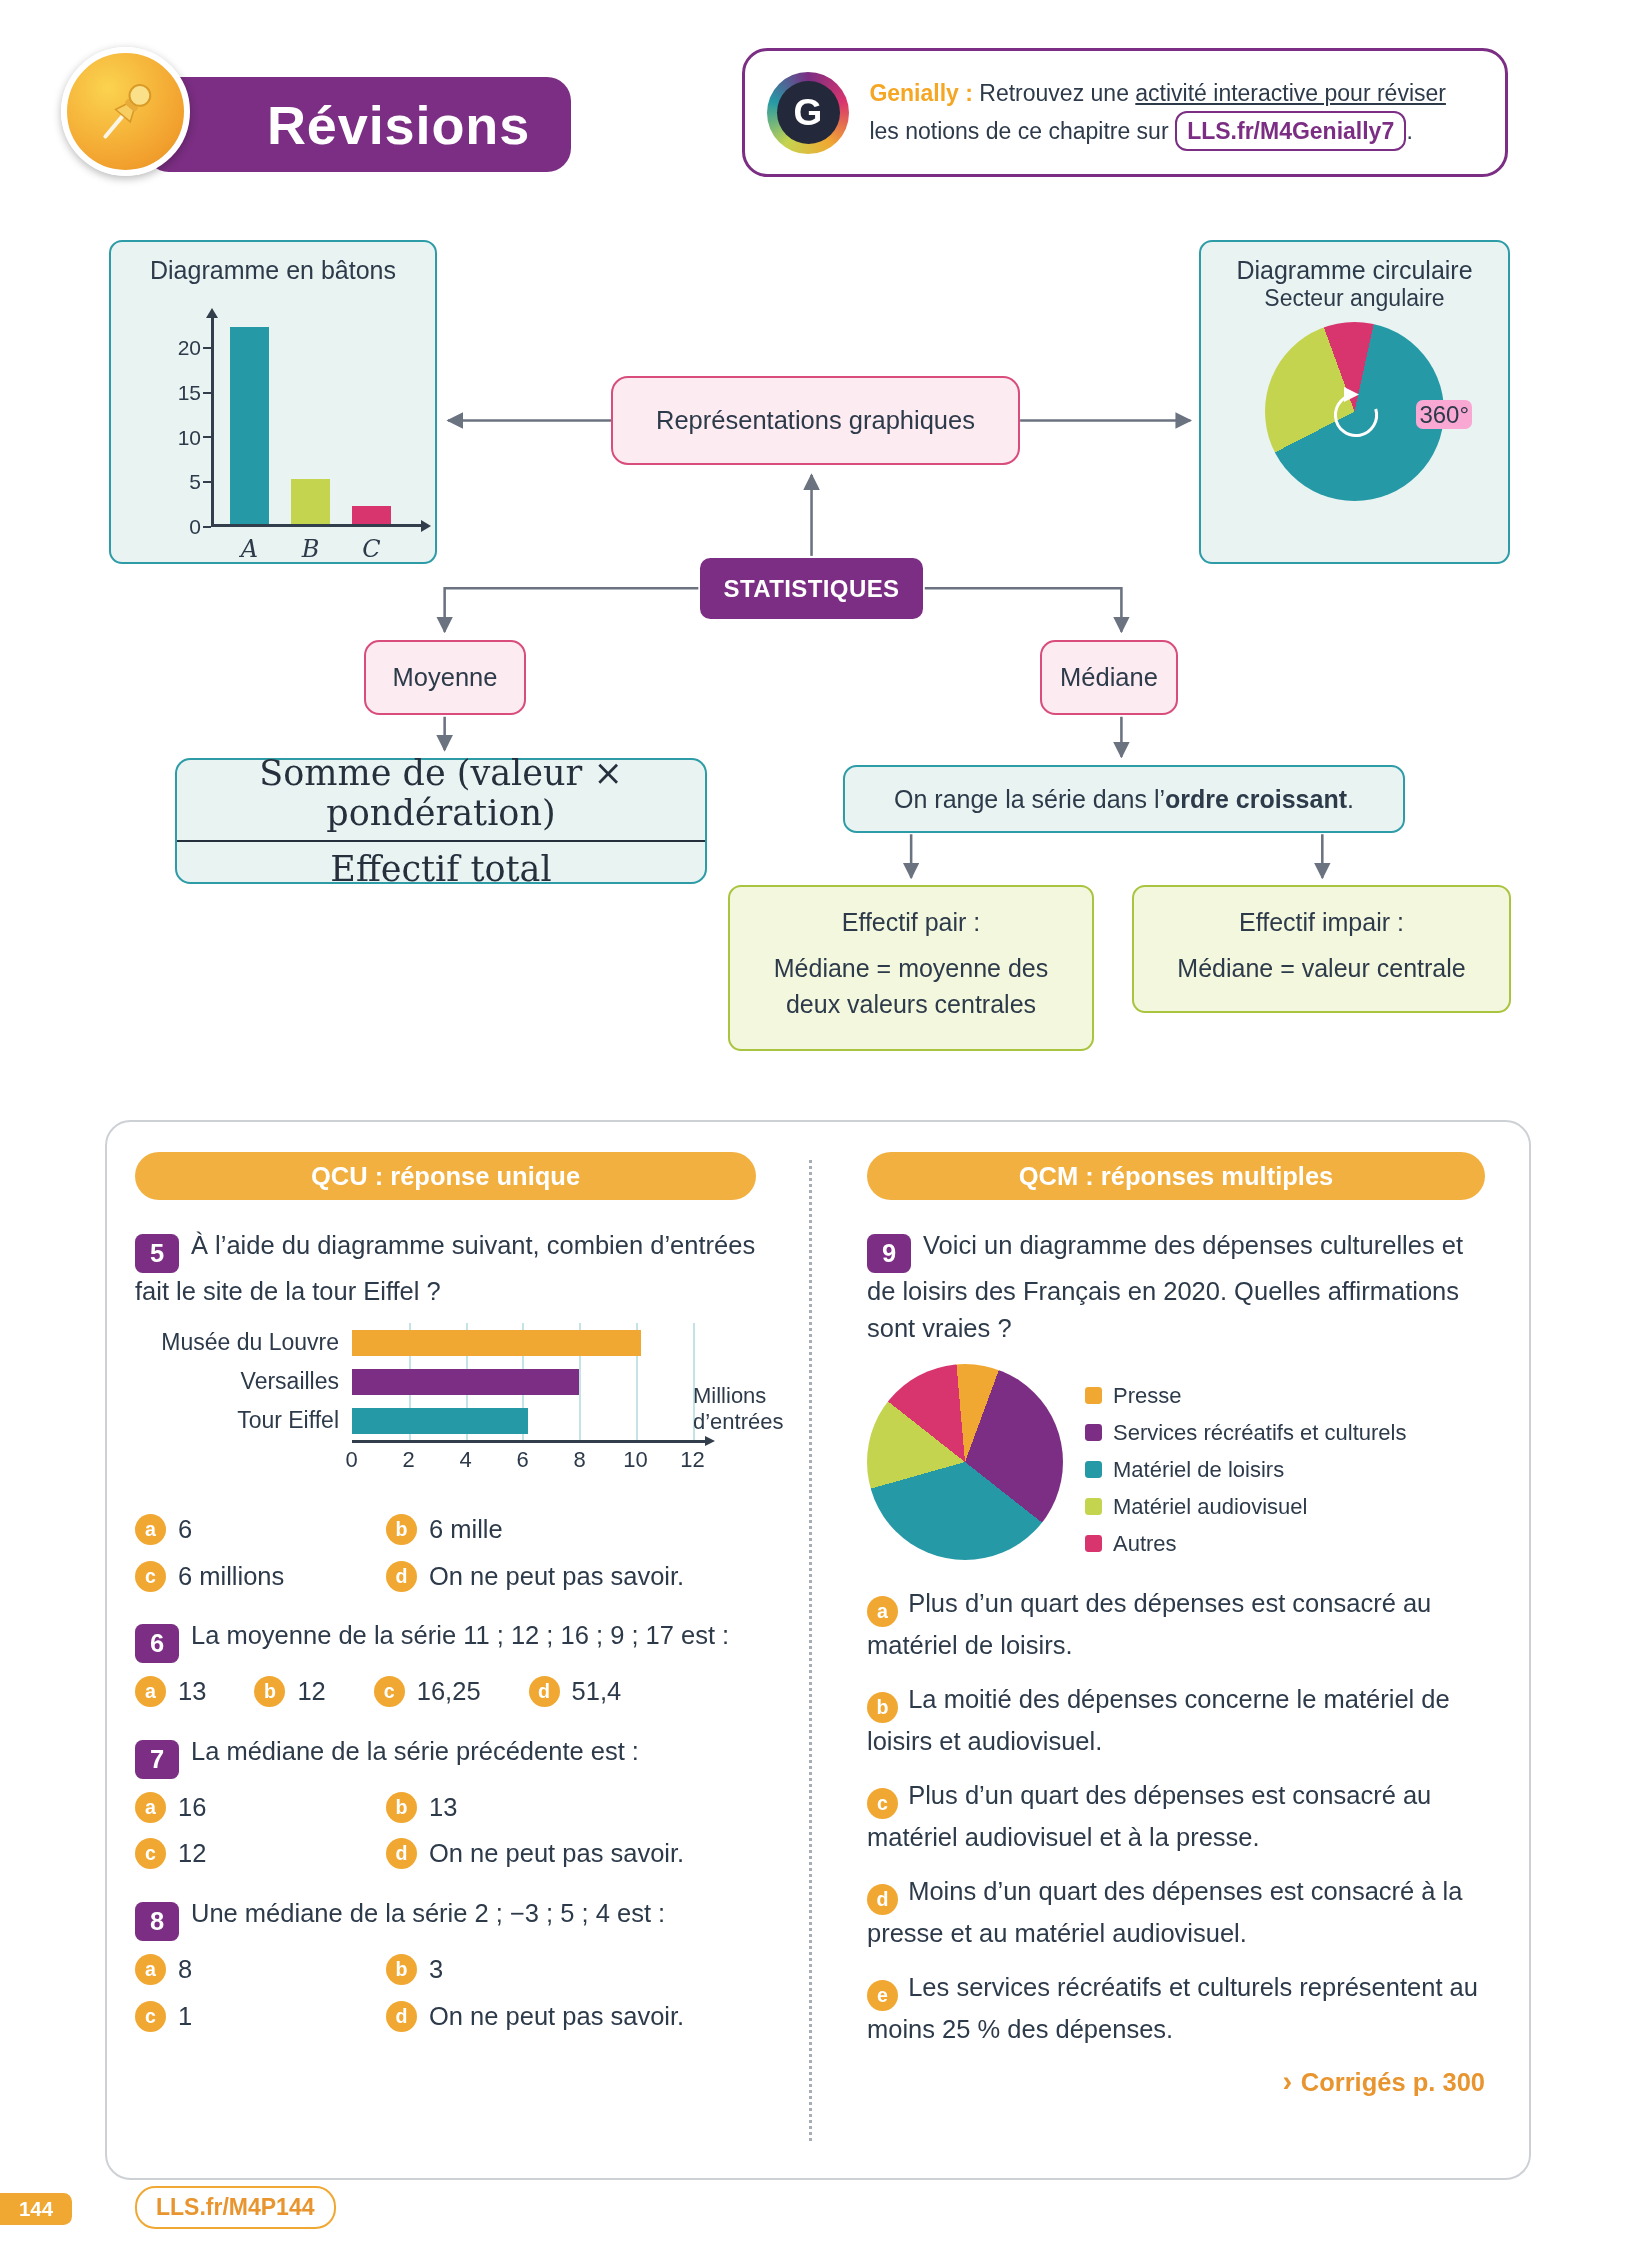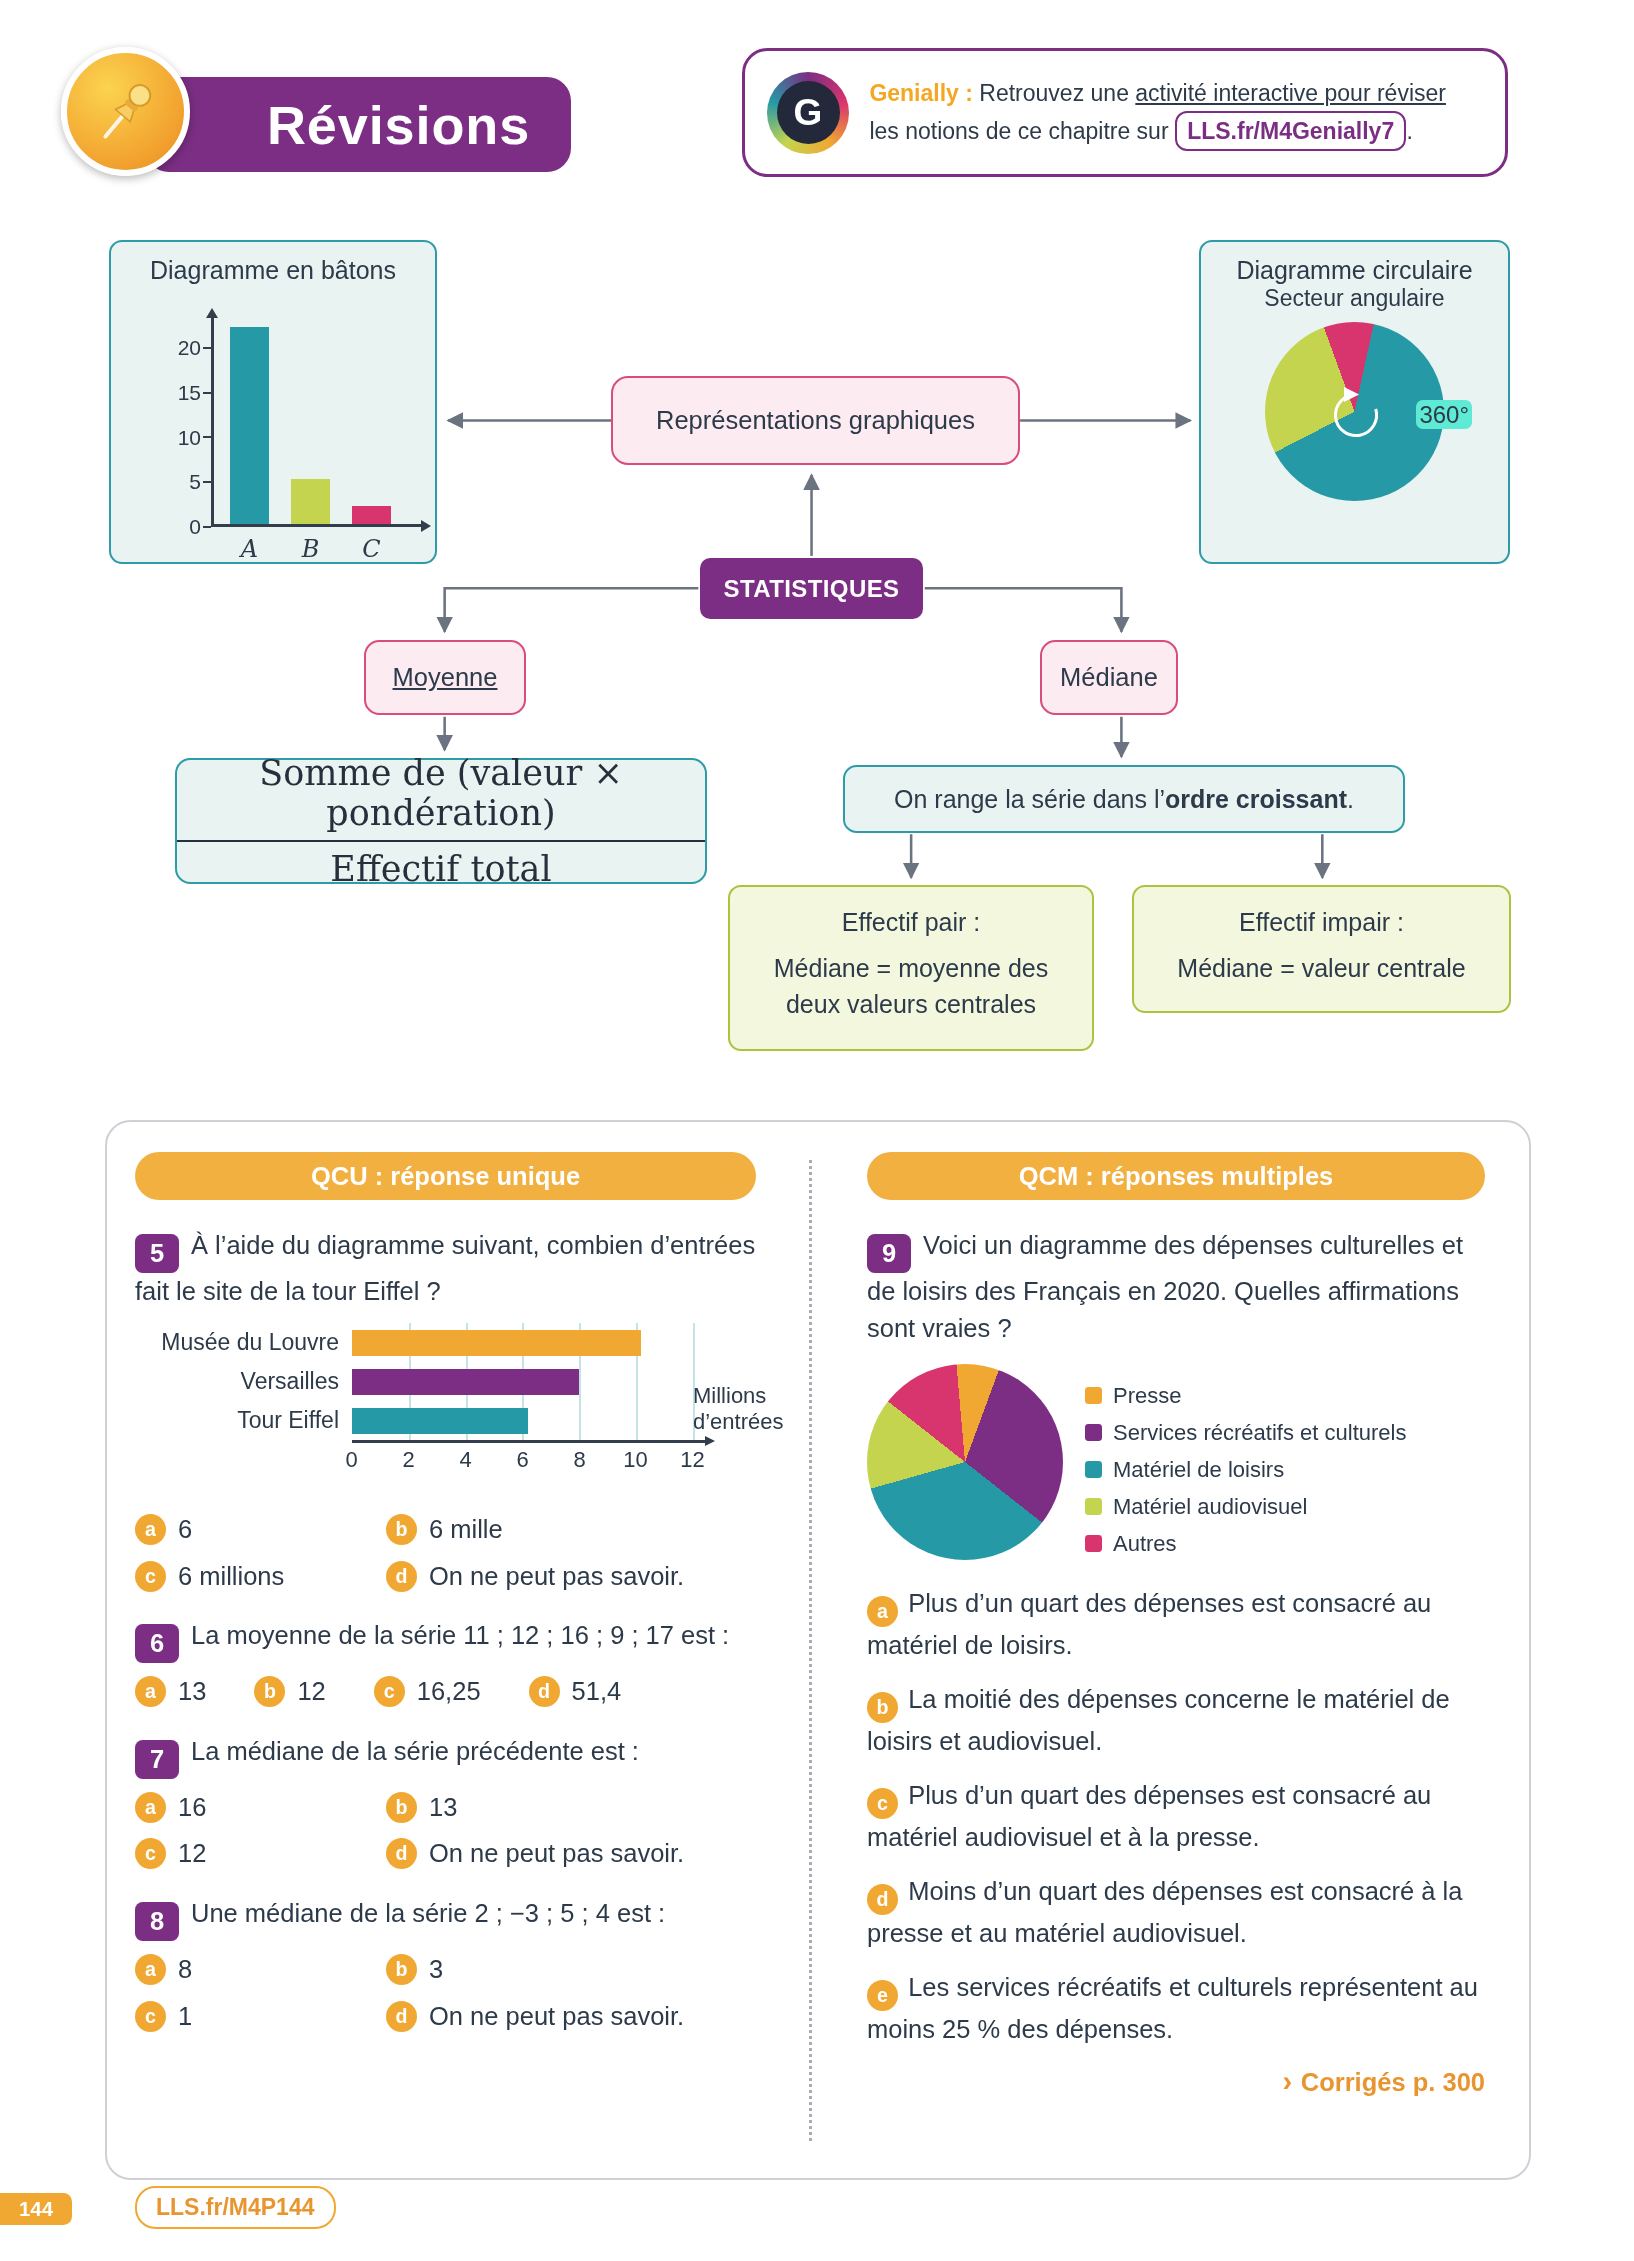--- a/index.html
+++ b/index.html
@@ -45,30 +45,30 @@
   .axish::after{content:'';position:absolute;right:-11px;top:-4.7px;border:6px solid transparent;border-left:10.2px solid #333E4C;}
   .vbar{position:absolute;bottom:2.6px;width:39px;}
   .vcat{position:absolute;bottom:-36px;width:39px;text-align:center;font-family:"DejaVu Serif",serif;font-style:italic;font-size:24px;}
   .vtick{position:absolute;left:-44px;width:34px;text-align:right;font-size:21px;height:22px;line-height:22px;}
   .vdash{position:absolute;left:-7.7px;width:7.7px;height:2.1px;background:#333E4C;}
 
   .circulaire{left:1199px;top:240px;width:311px;height:324px;}
   .pie{border-radius:50%;}
   .pie-secteur{width:179px;height:179px;margin:10.2px auto 0;}
   .angle-arc{position:absolute;left:125px;top:143px;width:60px;height:60px;}
-  .angle-label{position:absolute;left:215px;top:158px;background:#5eead4;border-radius:6.8px;padding:0 3.4px;
+  .angle-label{position:absolute;left:215px;top:158px;background:#f9a8d4;border-radius:6.8px;padding:0 3.4px;
                font-size:24px;line-height:29px;text-align:right;}
 
   .representations{left:611px;top:376px;width:409px;height:89px;border-radius:17px;
                    display:flex;align-items:center;justify-content:center;font-size:25.5px;}
   .statistiques{left:700px;top:558px;width:223px;height:61px;background:#7B2E83;border-radius:10.2px;
                 display:flex;align-items:center;justify-content:center;color:#fff;font-weight:bold;
                 font-size:24px;letter-spacing:0.4px;}
   .moyenne{left:364px;top:640px;width:162px;height:75px;border-radius:15.3px;
-           display:flex;align-items:center;justify-content:center;font-size:25.5px;text-decoration:underline;}
+           display:flex;align-items:center;justify-content:center;font-size:25.5px;}
   .mediane{left:1040px;top:640px;width:138px;height:75px;border-radius:15.3px;
            display:flex;align-items:center;justify-content:center;font-size:25.5px;}
   .formula{left:175px;top:758px;width:532px;height:126px;border-radius:15.3px;
            display:flex;align-items:center;justify-content:center;}
   .fraction{font-family:"DejaVu Serif",serif;font-size:35px;color:#25303C;text-align:center;}
   .fraction .num{border-bottom:2.1px solid #25303C;padding:0 12px 7.7px;}
   .fraction .den{padding-top:6.8px;}
   .ordre{left:843px;top:765px;width:562px;height:68px;border-radius:13.6px;
          display:flex;align-items:center;justify-content:center;font-size:25px;}
   .pair{left:728px;top:885px;width:366px;height:166px;padding:17px 13.6px;text-align:center;font-size:25px;line-height:36px;}

